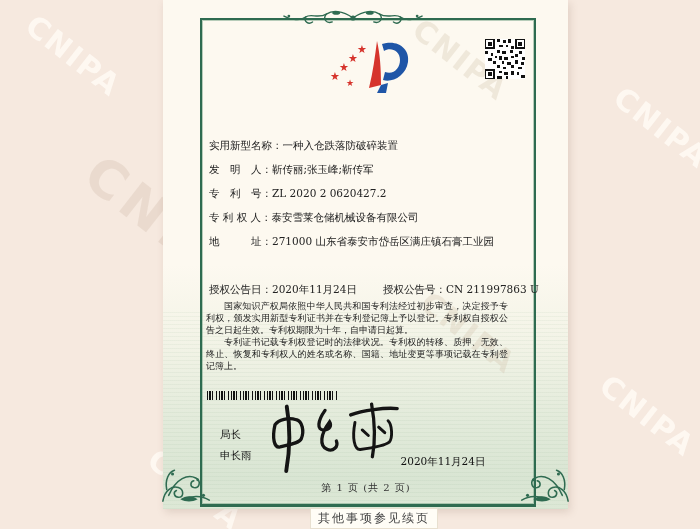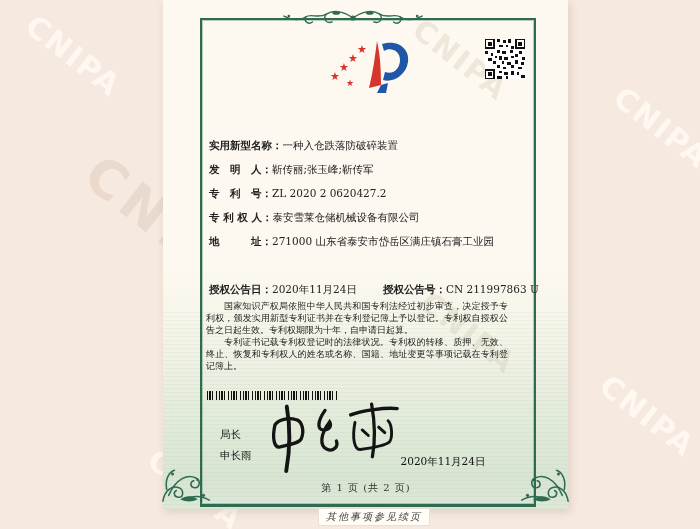--- a/index.html
+++ b/index.html
@@ -35,21 +35,21 @@
   .cert-no{position:absolute;left:50px;top:36px;font-size:9px;letter-spacing:1.5px;color:#3a3a3a;}
   .logo{position:absolute;left:163px;top:38px;width:84px;height:56px;}
   .qr{position:absolute;left:322px;top:39px;width:40px;height:40px;}
   .title{
     position:absolute;left:37px;top:97px;width:332px;text-align:center;
     font-size:21px;font-weight:bold;letter-spacing:5px;color:#111;
   }
   
   .fields{position:absolute;left:46px;top:133px;width:300px;font-size:10.5px;}
   .frow{height:24px;line-height:24px;white-space:nowrap;}
-  .flabel{font-weight:bold;color:#222;}
+  .flabel{font-weight:normal;color:#222;}
   .fvalue{color:#222;}
   .grant-row{position:absolute;left:46px;top:277px;width:316px;height:24px;line-height:24px;
              font-size:10.5px;white-space:nowrap;}
   .grant-row .pair2{margin-left:26px;}
   
   .paras{position:absolute;left:43px;top:301px;width:302px;font-size:9px;line-height:11.8px;
          text-align:justify;color:#222;}
   .paras p{margin:0 0 1px 0;text-indent:2em;}
   
   .barcode{
@@ -57,22 +57,22 @@
     background:repeating-linear-gradient(90deg,#111 0 1px,transparent 1px 2px,
       #111 2px 4px,transparent 4px 5px,#111 5px 6px,transparent 6px 9px,
       #111 9px 10px,transparent 10px 12px);
   }
   .director{position:absolute;left:57px;top:424px;font-size:10.5px;line-height:21px;color:#111;}
   .signature{position:absolute;left:92px;top:396px;width:170px;height:78px;transform:rotate(-3deg);}
   .issue-date{position:absolute;left:200px;top:455px;width:160px;text-align:center;font-size:10.5px;color:#111;}
   .page-info{position:absolute;left:37px;top:481px;width:332px;text-align:center;font-size:10px;
              letter-spacing:1px;color:#333;}
   .footer-note{
-    position:absolute;left:318px;top:508px;background:#fffdf6;border:1px solid #e8e0d0;
-    padding:1px 7px;font-size:10px;letter-spacing:2px;color:#444;font-style:italic;
+    position:absolute;left:310px;top:508px;background:#fffdf6;border:1px solid #e8e0d0;
+    padding:1px 7px;font-size:12px;letter-spacing:2px;color:#444;
   }
   
   .flourish{position:absolute;left:116px;top:5px;width:148px;height:26px;}
   .corner{position:absolute;width:58px;height:58px;}
   .corner-bl{left:-4px;top:447px;}
   .corner-br{left:351px;top:447px;transform:scaleX(-1);}
 </style>
 </head>
 <body>
 

